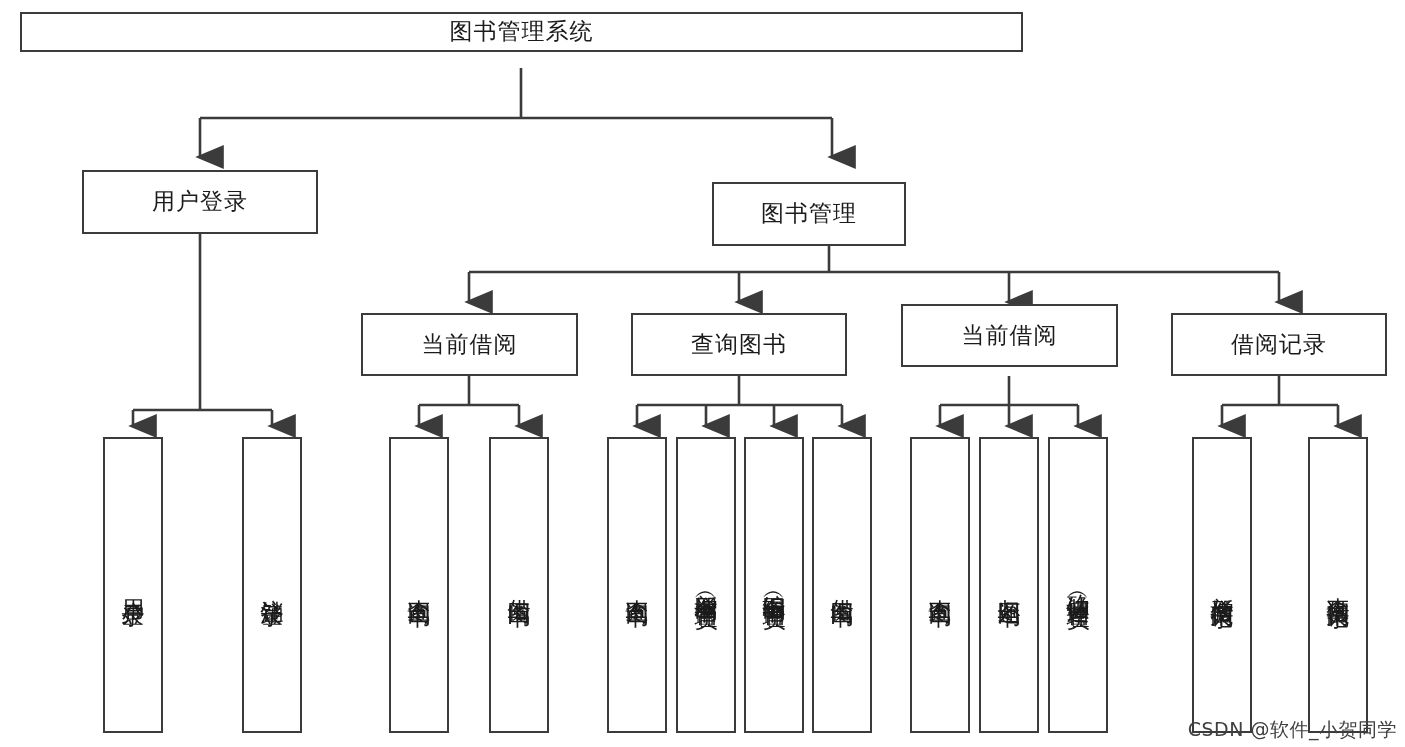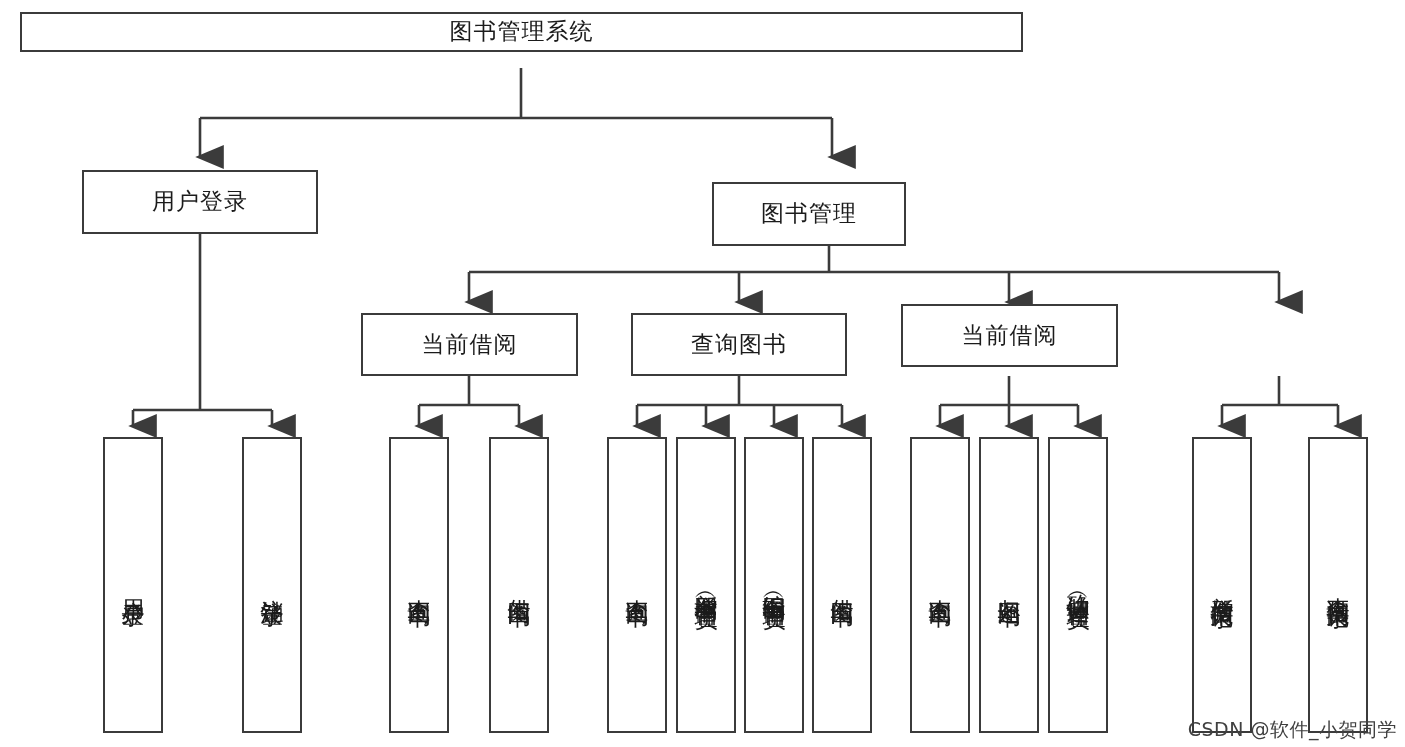--- a/index.html
+++ b/index.html
@@ -142,20 +142,23 @@
   </div>
 
   <div class="node horizontal" style="left:631px; top:313px; width:216px; height:63px;">
     <span>查询图书</span>
   </div>
 
   <div class="node horizontal" style="left:901px; top:304px; width:217px; height:63px;">
     <span>当前借阅</span>
   </div>
 
+  <div class="node horizontal" style="left:1171px; top:313px; width:216px; height:63px;">
+    <span>借阅记录</span>
+  </div>
 
   <div class="node vertical" style="left:103px; top:437px; width:60px; height:296px;">
     <span class="vtext">用户登录</span>
   </div>
 
   <div class="node vertical" style="left:242px; top:437px; width:60px; height:296px;">
     <span class="vtext">注销登录</span>
   </div>
 
   <div class="node vertical" style="left:389px; top:437px; width:60px; height:296px;">

